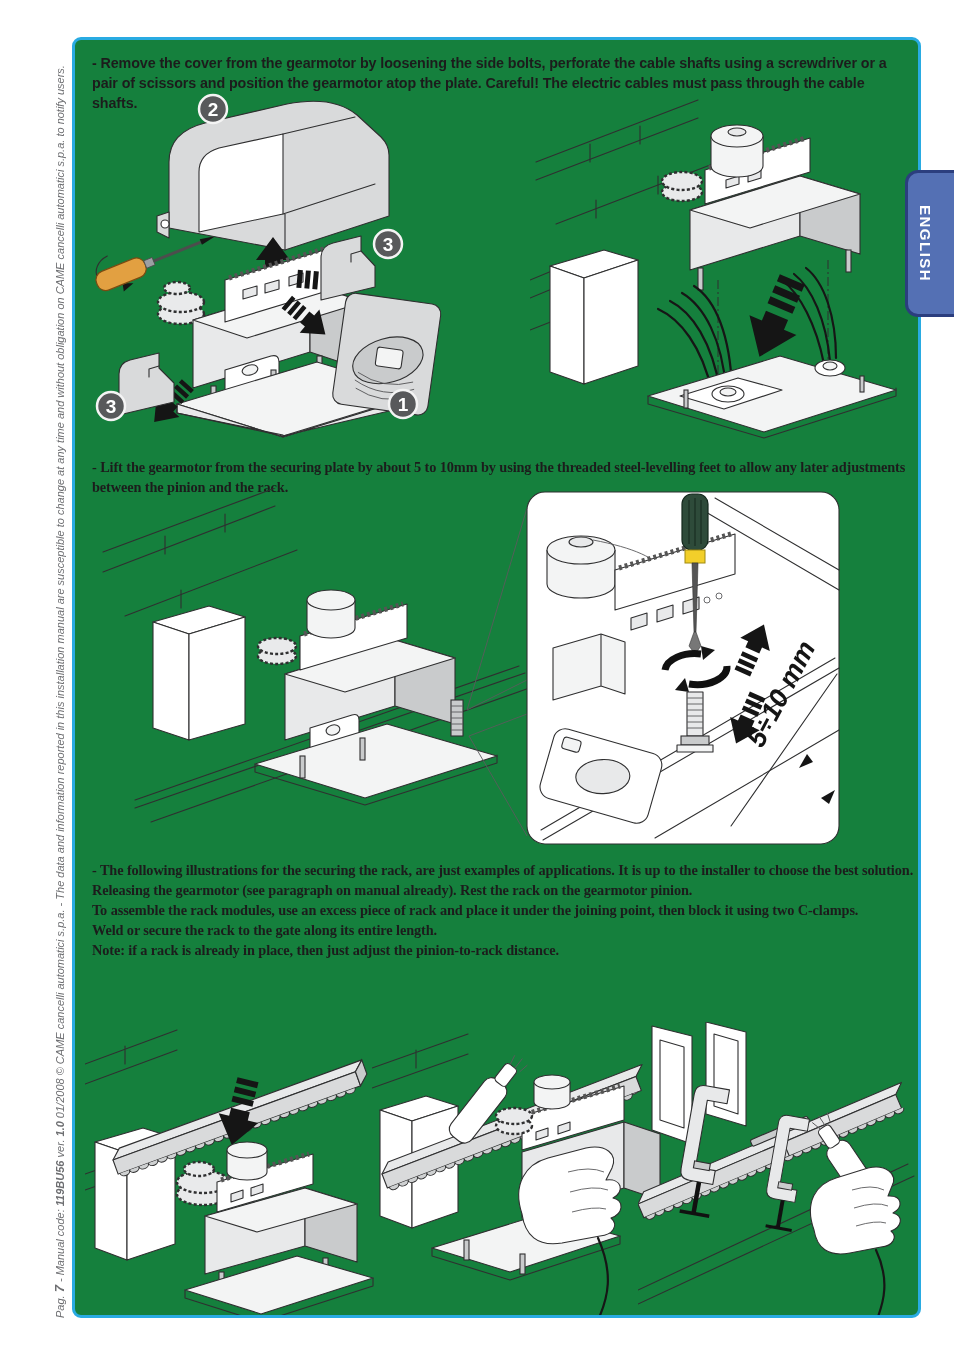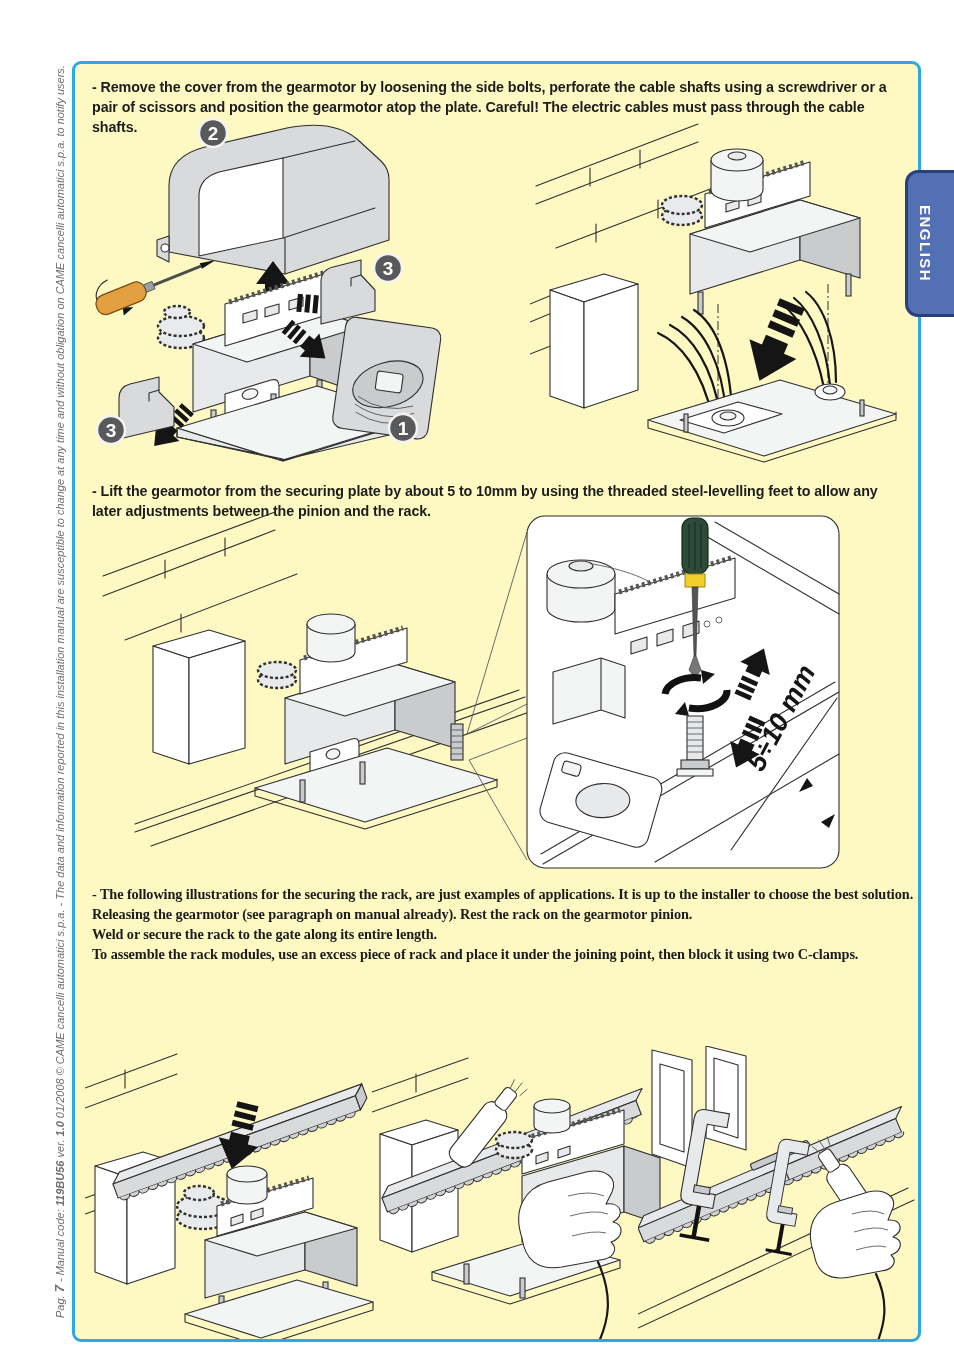--- a/index.html
+++ b/index.html
@@ -1,25 +1,25 @@
 <!DOCTYPE html>
 <html><head>
 <meta charset="utf-8">
 <style>
   html,body{margin:0;padding:0;background:#ffffff;}
   body{width:954px;height:1351px;position:relative;font-family:"Liberation Sans",sans-serif;overflow:hidden;}
 
   .page{position:absolute;left:72px;top:37px;width:843px;height:1275px;
-        border:3px solid #29abe2;border-radius:9px;background:#fef9c3;overflow:hidden;margin-top:24px;}
+        border:3px solid #29abe2;border-radius:9px;background:#15803d;overflow:hidden;}
 
   .para{position:absolute;font-weight:bold;font-size:14.3px;line-height:1.4;
         color:#1c1c1c;letter-spacing:-0.1px;}
   .para p{margin:0;}
   #p1{left:17px;top:13px;width:818px;}
-  #p2{left:17px;top:417px;width:818px;}
+  #p2{left:17px;top:417px;width:818px;font-family:Liberation Serif, serif;}
   #p3{left:17px;top:820px;width:822px;font-family:Liberation Serif, serif;}
 
   .fig{position:absolute;}
   #fig-exploded{left:10px;top:52px;}
   #fig-plate-cables{left:455px;top:44px;}
   #fig-levelling{left:20px;top:448px;}
   #fig-rack-drop{left:10px;top:982px;}
   #fig-rack-weld{left:297px;top:982px;}
   #fig-rack-clamps{left:563px;top:982px;}
 
@@ -317,22 +317,23 @@
         <path class="ln" d="M636,338 L742,186"></path>
         <path class="blk" d="M712,266 l-8,14 14,-6 z"></path>
         <path class="blk" d="M726,310 l14,-8 -6,14 z"></path>
       </g>
     </g>
   </svg>
 
   <div class="para" id="p3">
     <p>- The following illustrations for the securing the rack, are just examples of applications. It is up to the installer to choose the best solution.</p>
     <p>Releasing the gearmotor (see paragraph on manual already). Rest the rack on the gearmotor pinion.</p>
+    <p>To assemble the rack modules, use an excess piece of rack and place it under the joining point, then block it using two C-clamps.</p>
     <p>Weld or secure the rack to the gate along its entire length.</p>
-    <p>To assemble the rack modules, use an excess piece of rack and place it under the joining point, then block it using two C-clamps.</p>
+    <p>Note: if a rack is already in place, then just adjust the pinion-to-rack distance.</p>
   </div>
 
   <svg id="fig-rack-drop" class="fig" width="292" height="302" viewBox="0 0 292 302">
     <g>
       <path class="ln" d="M0,42 L92,8 M0,62 L92,28 M40,24 v18 M0,152 L40,138 M0,168 L40,154"></path>
     </g>
     <g>
       <path class="fillW" d="M10,120 L58,106 L90,116 L42,131 Z"></path>
       <path class="fillW" d="M10,120 L42,131 L42,238 L10,226 Z"></path>
       <path class="fillW" d="M42,131 L90,116 L90,222 L42,238 Z"></path>

